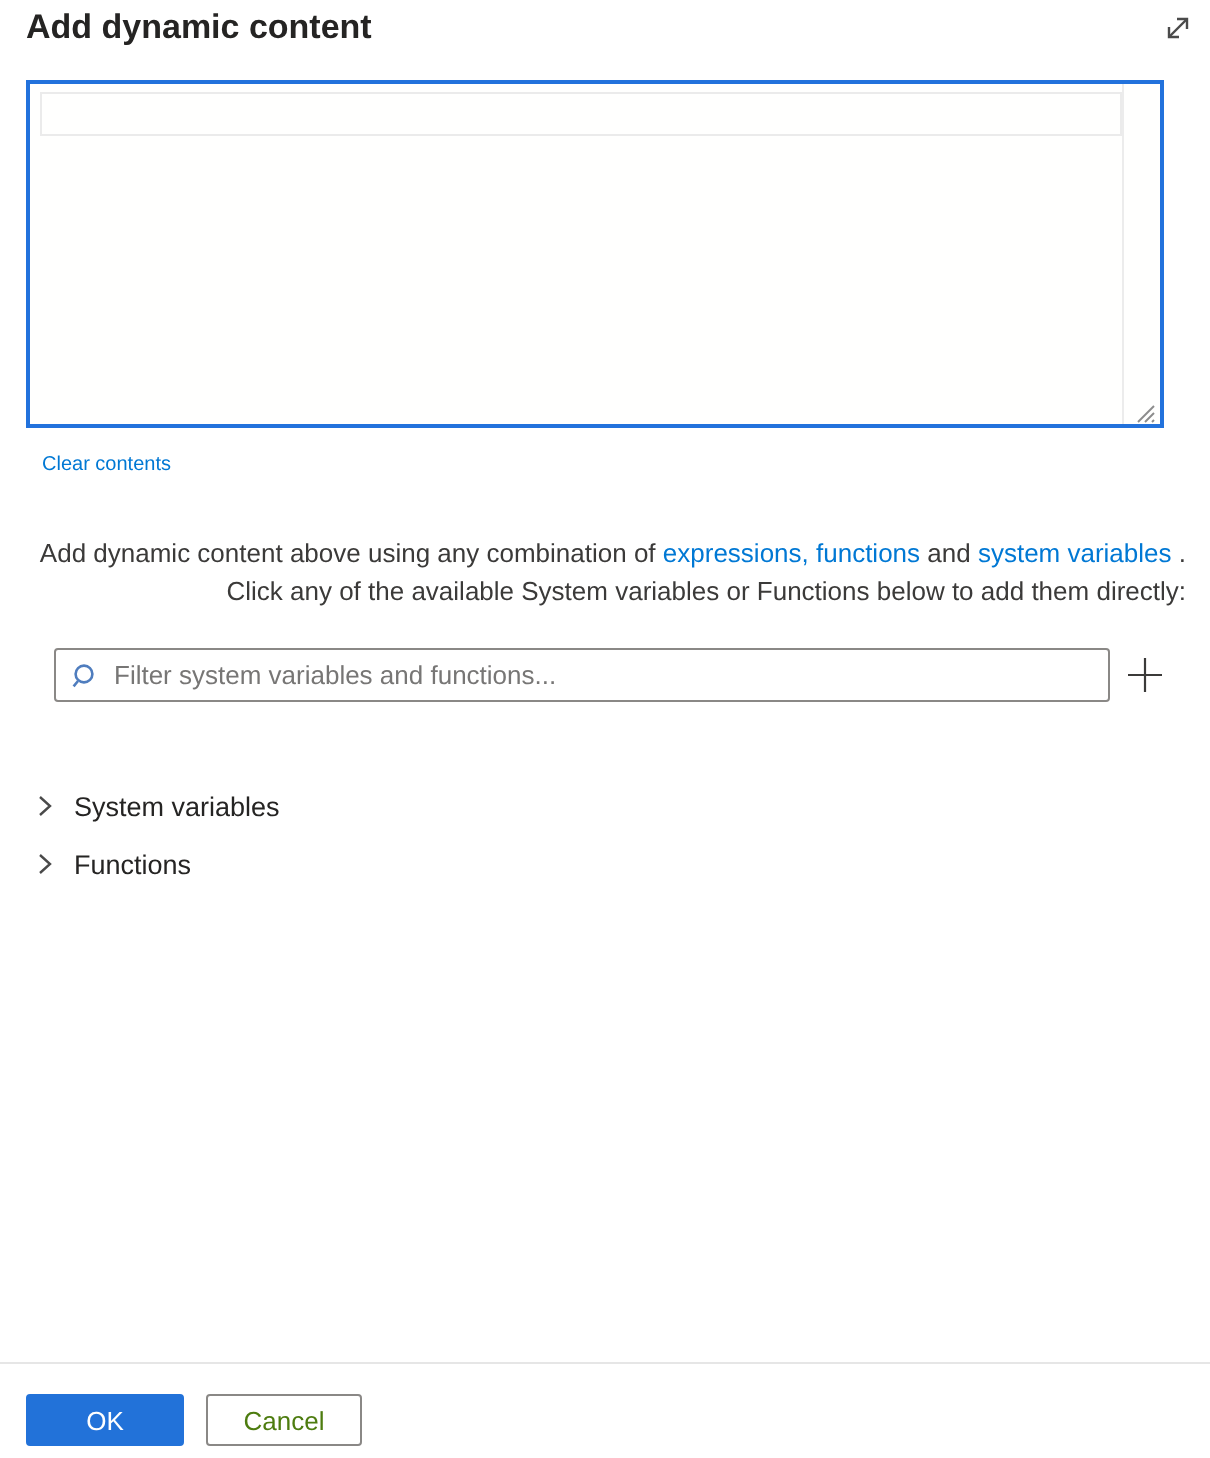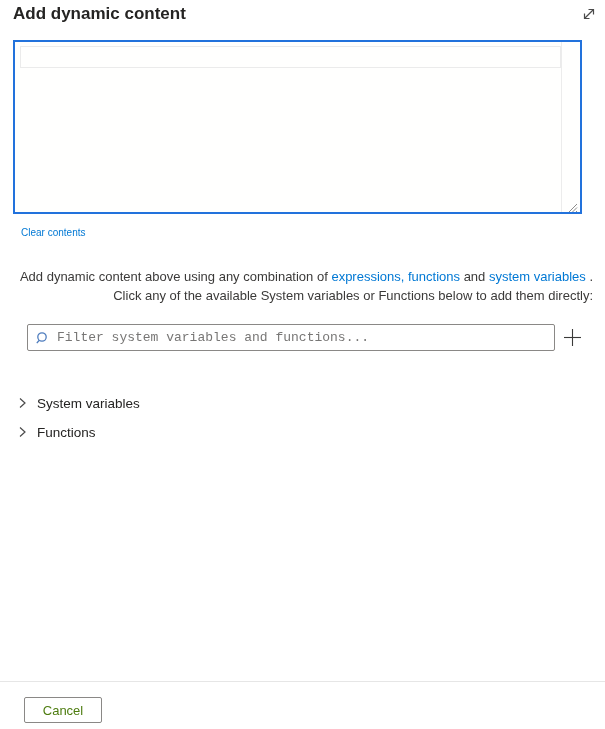--- a/index.html
+++ b/index.html
@@ -55,21 +55,21 @@
     display: flex; align-items: center;
   }
   .filter-box {
     width: 528px; height: 27px;
     border: 1px solid #8a8886; border-radius: 2px; background: #fff;
     display: flex; align-items: center; padding: 0 8px;
   }
   .filter-box .search-icon { flex: 0 0 auto; margin-right: 7px; display:flex; }
   .filter-input {
     flex: 1; border: none; outline: none; background: transparent;
-    font-family: Liberation Mono, monospace;
+    font-family: Liberation Sans, sans-serif;
     font-size: 13px; color: #323130;
   }
   .filter-input::placeholder { color: #777675; opacity: 1; }
   .add-btn {
     width: 26px; height: 27px; margin-left: 4px;
     background: none; border: none; cursor: pointer;
     display: flex; align-items: center; justify-content: center;
   }
 
   .tree-row {
@@ -170,16 +170,17 @@
       <svg width="12" height="12" viewBox="0 0 12 12" fill="none" stroke="#4a4a4a" stroke-width="1.2">
         <polyline points="4,1.5 9,6 4,10.5"></polyline>
       </svg>
     </span>
     <span class="tree-label">Functions</span>
   </button>
 
   <div class="footer-divider"></div>
 
   <div class="footer">
+    <button class="btn btn-primary">OK</button>
     <button class="btn btn-secondary">Cancel</button>
   </div>
 
 </div>
 
 </body></html>

